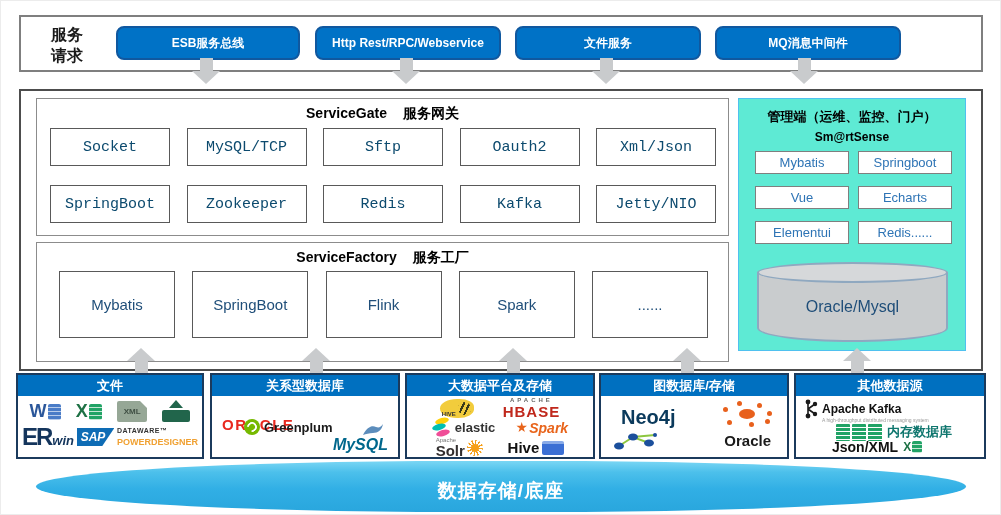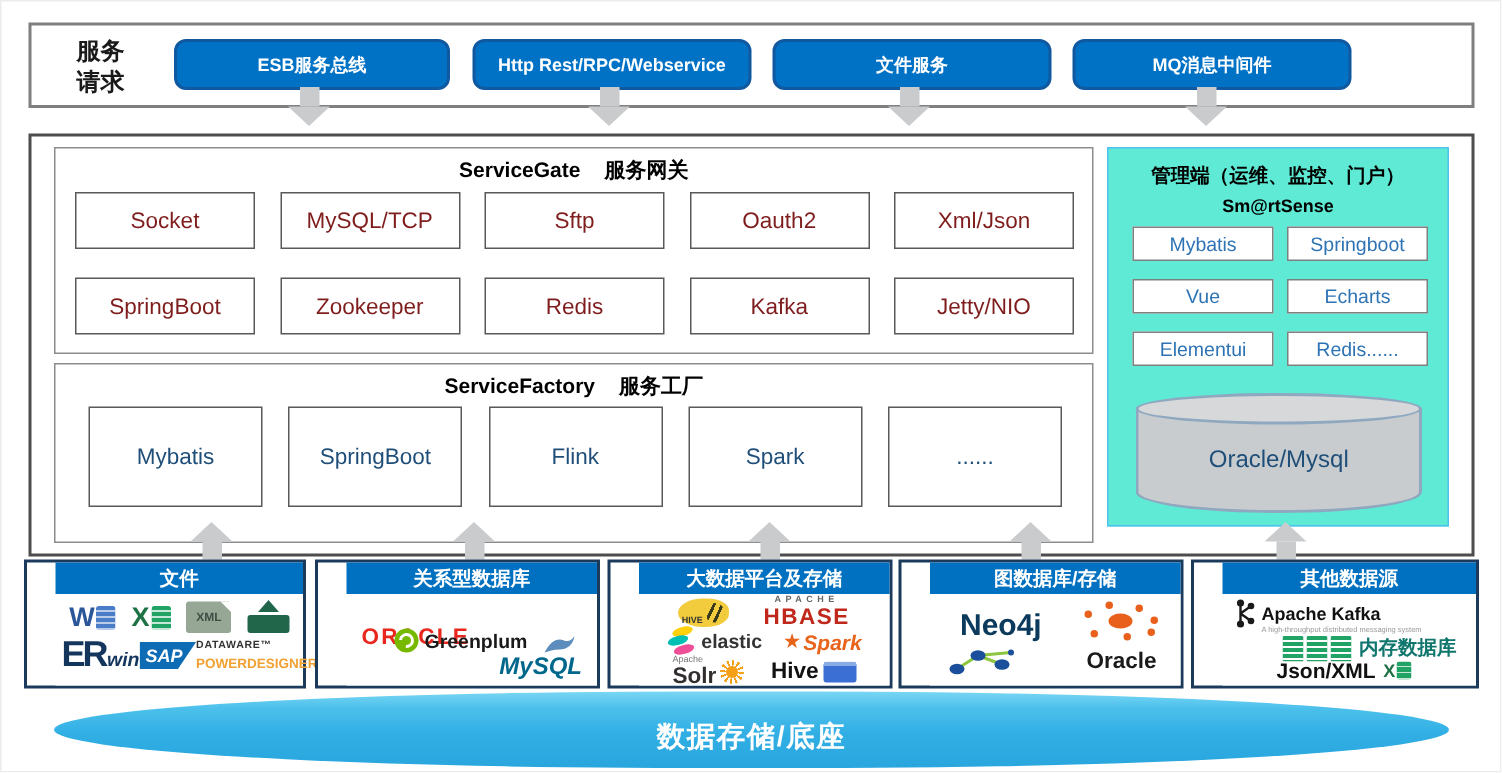--- a/index.html
+++ b/index.html
@@ -23,40 +23,40 @@
   .ua0{left:126px;top:347px;} .ua1{left:301px;top:347px;} .ua2{left:498px;top:347px;} .ua3{left:672px;top:347px;} .ua4{left:842px;top:347px;}
 
   
   .main-box{position:absolute;left:18px;top:88px;width:964px;height:282px;border:2px solid #4D4D4D;background:#fff;box-sizing:border-box;}
   .gate{position:absolute;left:35px;top:97px;width:693px;height:138px;border:1px solid #8C8C8C;background:#fff;box-sizing:border-box;}
   .factory{position:absolute;left:35px;top:241px;width:693px;height:120px;border:1px solid #8C8C8C;background:#fff;box-sizing:border-box;}
   .sec-title{text-align:center;font-size:14px;font-weight:bold;color:#000;margin-top:6px;}
   .sec-title .zh{margin-left:16px;}
   .grow{position:absolute;left:13px;right:12px;display:flex;justify-content:space-between;}
   .r1{top:29px;} .r2{top:86px;}
-  .gbox{width:120px;height:38px;background:#fff;border:1px solid #595959;color:#7f1d1d;font-size:15px;
-        display:flex;align-items:center;justify-content:center;box-sizing:border-box;}
+  .gbox{width:120px;height:38px;background:#fff;border:1px solid #595959;color:#0c4a6e;font-size:15px;
+        display:flex;align-items:center;justify-content:center;box-sizing:border-box;font-family:Liberation Mono, monospace;}
   .frow{position:absolute;left:22px;right:20px;top:28px;display:flex;justify-content:space-between;}
   .fbox{width:116px;height:67px;background:#fff;border:1px solid #595959;color:#1F4E79;font-size:15px;
         display:flex;align-items:center;justify-content:center;box-sizing:border-box;}
 
   
   .mgmt{position:absolute;left:737px;top:97px;width:228px;height:253px;border:1px solid #4FC1EF;background:#5eead4;box-sizing:border-box;}
   .mgmt-title{text-align:center;font-size:13px;font-weight:bold;color:#000;margin-top:9px;}
   .mgmt-sub{text-align:center;font-size:12px;font-weight:bold;color:#000;margin-top:4px;}
   .mgrid{position:absolute;left:16px;right:13px;top:52px;display:grid;grid-template-columns:1fr 1fr;column-gap:9px;row-gap:12px;}
   .mbox{height:23px;border:1px solid #7F7F7F;color:#2E74B5;font-size:13px;display:flex;align-items:center;justify-content:center;box-sizing:border-box;background:#fff;}
   .cyl{position:absolute;left:18px;top:163px;width:191px;height:80px;}
   .cyl-body{position:absolute;left:0;right:0;top:10px;bottom:0;background:#C9CCCE;border:2px solid #8FA8C0;border-top:none;
             border-radius:0 0 96px 96px / 0 0 14px 14px;box-sizing:border-box;}
   .cyl-top{position:absolute;left:0;right:0;top:0;height:21px;background:#D6D8DA;border:2px solid #8FA8C0;border-radius:50%;box-sizing:border-box;}
   .cyl-label{position:absolute;left:0;right:0;top:36px;text-align:center;color:#1F4E79;font-size:16px;}
 
   
-  .src{position:absolute;top:372px;height:86px;border:2px solid #1B3A5C;background:#fff;box-sizing:border-box;padding-left:19px;}
+  .src{position:absolute;top:372px;height:86px;border:2px solid #1B3A5C;background:#fff;box-sizing:border-box;}
   .s1{left:15px;width:188px;} .s2{left:209px;width:190px;} .s3{left:404px;width:190px;} .s4{left:598px;width:190px;} .s5{left:793px;width:192px;}
   .src-head{height:21px;background:#0070C0;color:#fff;font-size:13px;font-weight:bold;display:flex;align-items:center;justify-content:center;}
   .src-body{position:relative;height:61px;background:#fff;}
 
   
   .s1-icons{position:absolute;top:4px;left:4px;right:4px;display:flex;justify-content:space-around;align-items:center;}
   .ic-word,.ic-excel{display:flex;align-items:flex-end;}
   .ic-letter{font-weight:900;font-size:18px;line-height:1;}
   .ic-word .ic-letter{color:#2B579A;} .ic-excel .ic-letter{color:#1E7145;}
   .ic-doc{width:13px;height:16px;margin-left:1px;border-radius:2px;}

